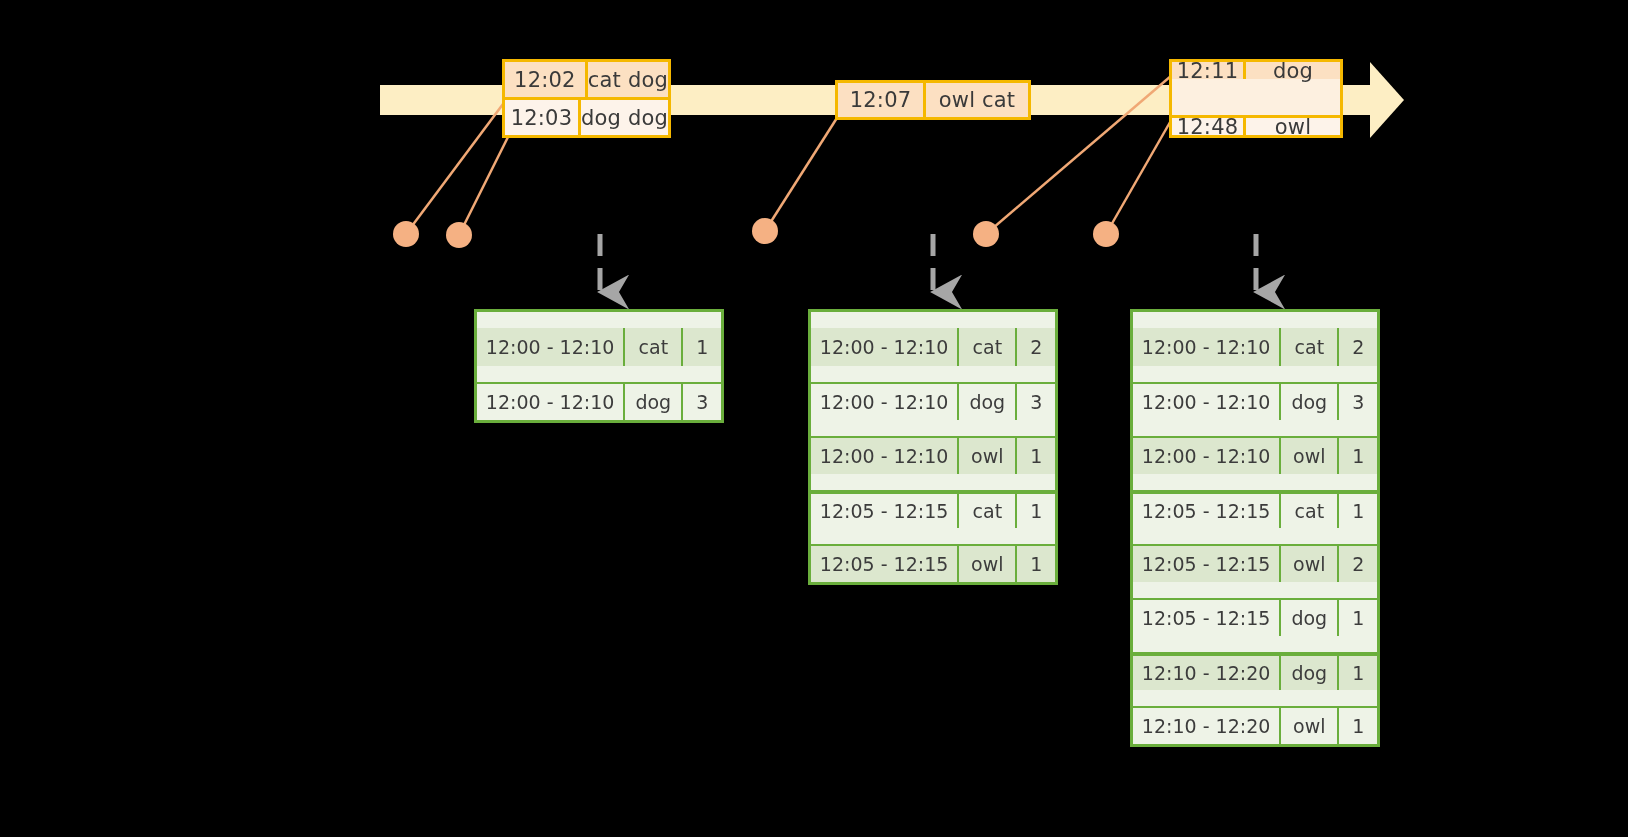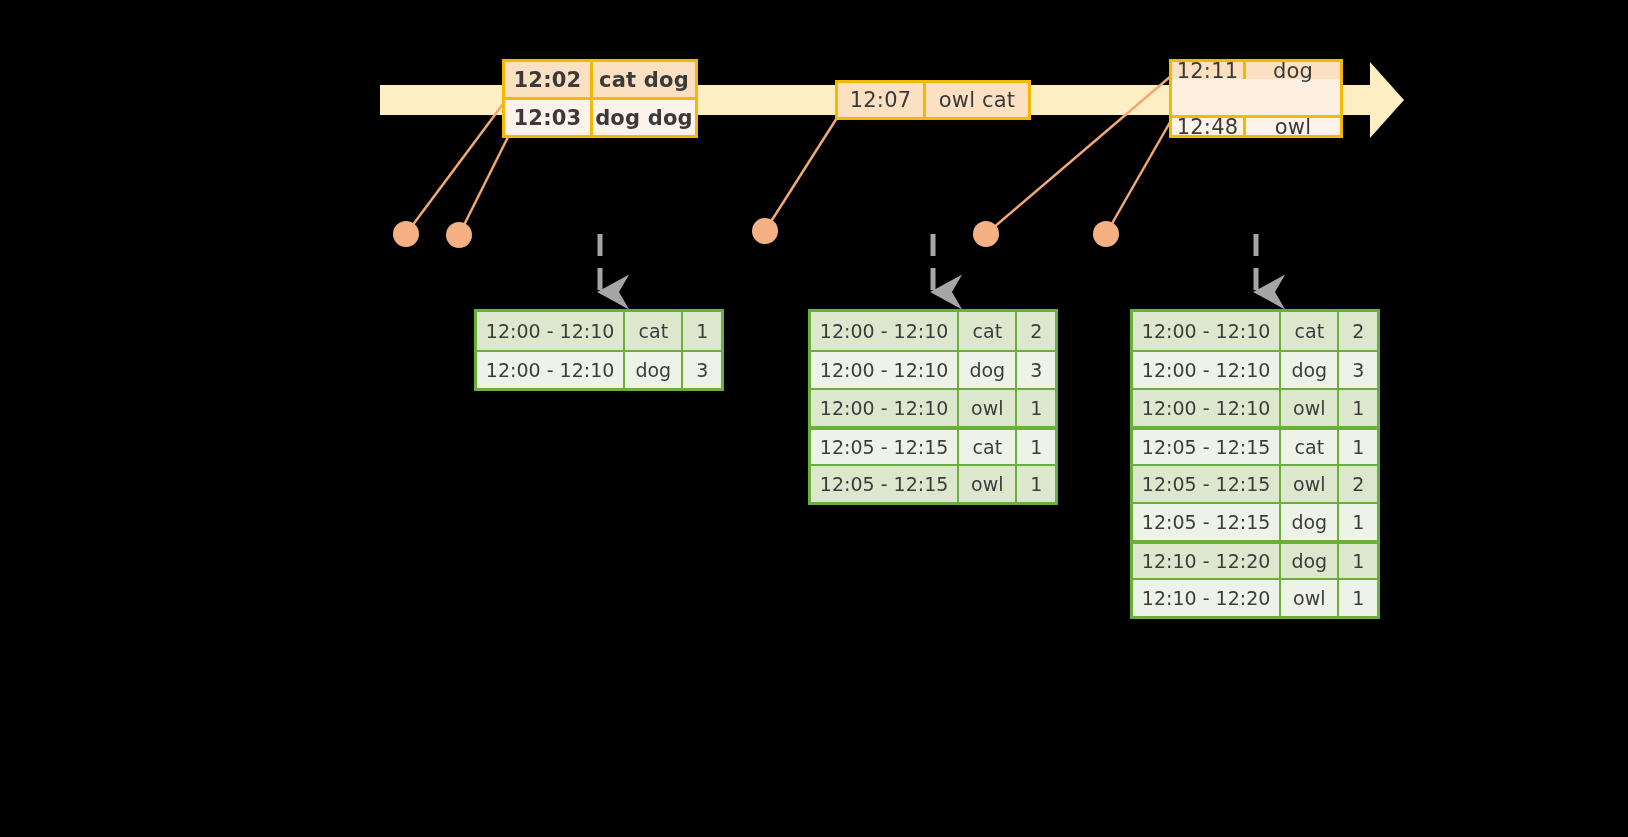--- a/index.html
+++ b/index.html
@@ -63,41 +63,42 @@
     white-space: nowrap;
     letter-spacing: 0.2px;
   }
   .event-cell.time { width: 85px; }
   .event-cell.payload {
     flex: 1 1 auto;
     border-left: 3px solid #f5b800;
   }
 
   
-  #event-box-1 { left: 502px; top: 59px;  width: 196px; height: 79px; font-weight: bold; }
+  #event-box-1 { left: 502px; top: 59px;  width: 169px; height: 79px; }
   #event-box-2 { left: 835px; top: 80px;  width: 196px; height: 40px; }
   #event-box-3 { left: 1169px; top: 59px; width: 174px; height: 79px; gap: 36px; }
 
   #event-box-2 .event-cell.time { width: 85px; }
   #event-box-3 .event-cell.time { width: 71px; }
 
   
   .result-table {
     position: absolute;
     border: 3px solid #6aae3c;
     box-sizing: border-box;
     display: flex;
     flex-direction: column;
     background: #eef3e7;
   }
   .result-row {
     display: flex;
     flex-direction: row;
     height: 38px;
     box-sizing: border-box;
+    margin-top: 16px;
   }
   .result-row.shade-dark  { background: #dce7ce; }
   .result-row.shade-light { background: #eef3e7; }
   .result-row + .result-row { border-top: 2px solid #6aae3c; }
   .result-row.thick-top { border-top: 4px solid #6aae3c; }
 
   .result-cell {
     display: flex;
     align-items: center;
     justify-content: center;

